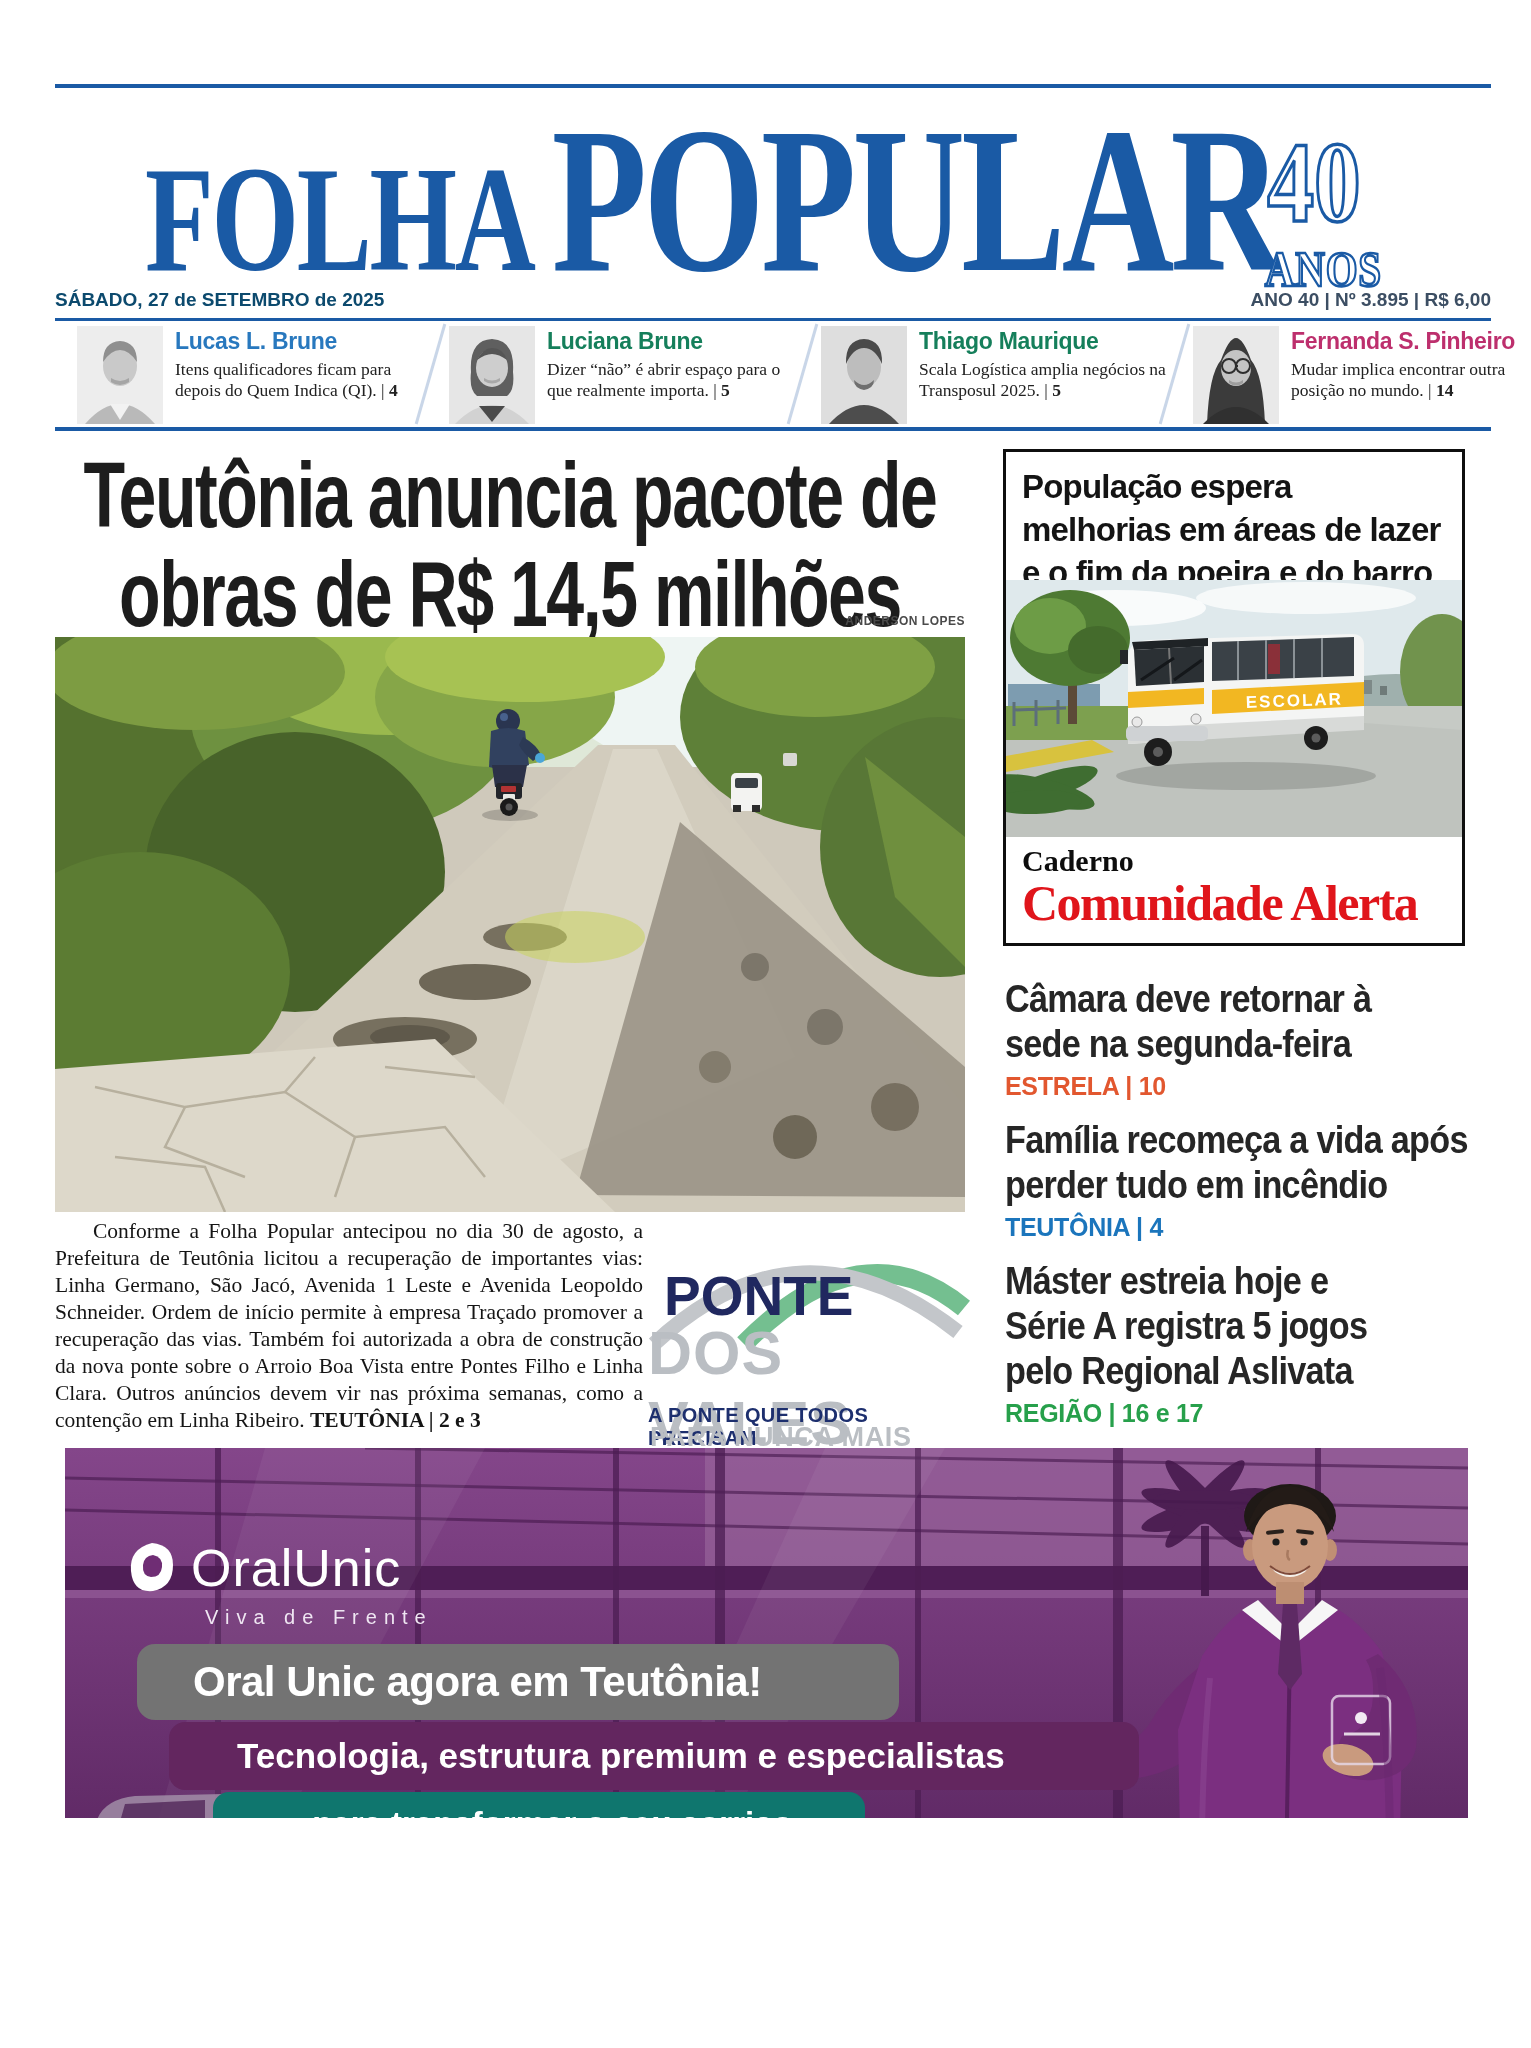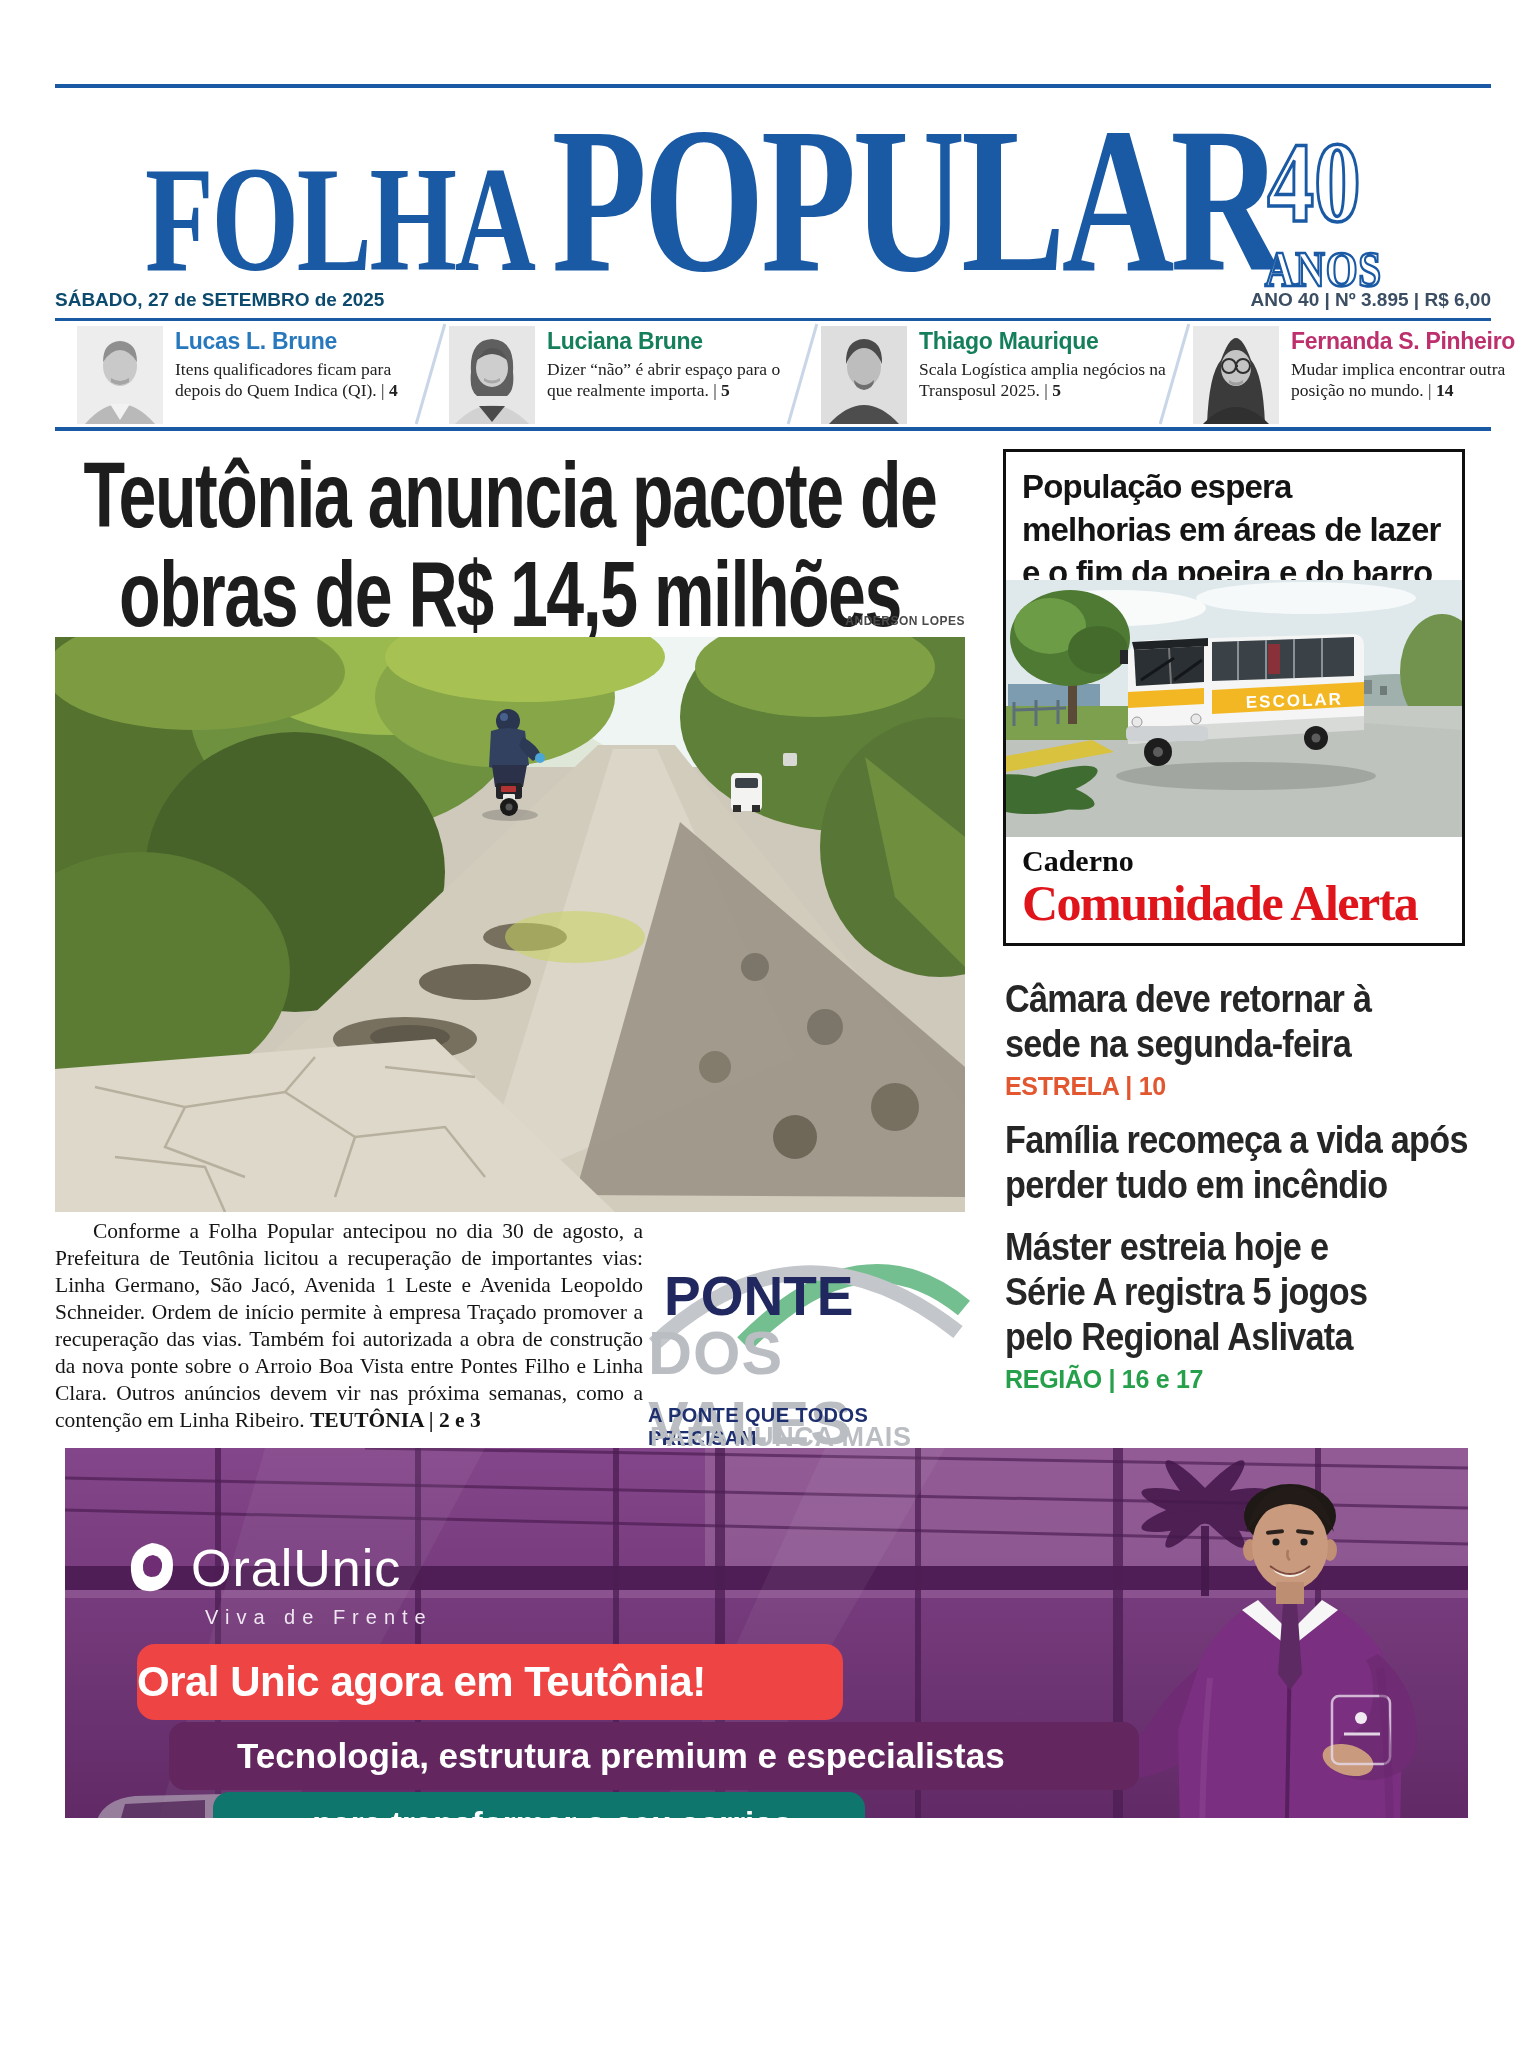--- a/index.html
+++ b/index.html
@@ -82,21 +82,21 @@
   
   .ad{position:absolute;left:65px;top:1448px;width:1403px;height:370px;overflow:hidden;}
   .ad-photo{position:absolute;left:0;top:0;width:1403px;height:487px;}
   .ad-strip{position:absolute;left:0;top:487px;width:1403px;height:30px;
     background:linear-gradient(90deg,#7b2d82 0%,#7b2d82 44%,#3fbdb2 62%,#3fbdb2 100%);}
   .ad-logo{position:absolute;left:64px;top:90px;display:flex;align-items:center;gap:16px;}
   .ad-brand{font-size:52px;color:#ffffff;letter-spacing:1px;}
   .ad-tagline{position:absolute;left:140px;top:158px;font-size:20px;letter-spacing:7px;color:#efe6f2;}
   .pill{position:absolute;border-radius:18px;color:#fff;font-weight:bold;display:flex;align-items:center;
     white-space:nowrap;}
-  .pill-1{left:72px;top:196px;width:706px;height:76px;background:#ef4444;font-size:42px;letter-spacing:-0.5px;}
+  .pill-1{left:72px;top:196px;width:706px;height:76px;background:#737373;font-size:42px;padding-left:56px;letter-spacing:-0.5px;}
   .pill-2{left:104px;top:274px;width:902px;height:68px;background:#63265f;font-size:35px;padding-left:68px;border-radius:16px;}
   .pill-3{left:148px;top:344px;width:616px;height:64px;background:#0f766e;font-size:33px;justify-content:center;border-radius:16px;padding-left:36px;}
 </style>
 </head>
 <body>
 
 <div class="page">
 
   <div class="rule rule-top"></div>
   <div class="masthead-row">
@@ -340,20 +340,21 @@
         <div>Câmara deve retornar à</div>
         <div>sede na segunda-feira</div>
       </div>
       <div class="news-label label-orange"><span>ESTRELA | </span><b>10</b></div>
     </div>
     <div class="news-item">
       <div class="news-headline">
         <div>Família recomeça a vida após</div>
         <div>perder tudo em incêndio</div>
       </div>
+      <div class="news-label label-blue"><span>TEUTÔNIA | </span><b>4</b></div>
     </div>
     <div class="news-item">
       <div class="news-headline">
         <div>Máster estreia hoje e</div>
         <div>Série A registra 5 jogos</div>
         <div>pelo Regional Aslivata</div>
       </div>
       <div class="news-label label-green"><span>REGIÃO | </span><b>16 e 17</b></div>
     </div>
   </div>

